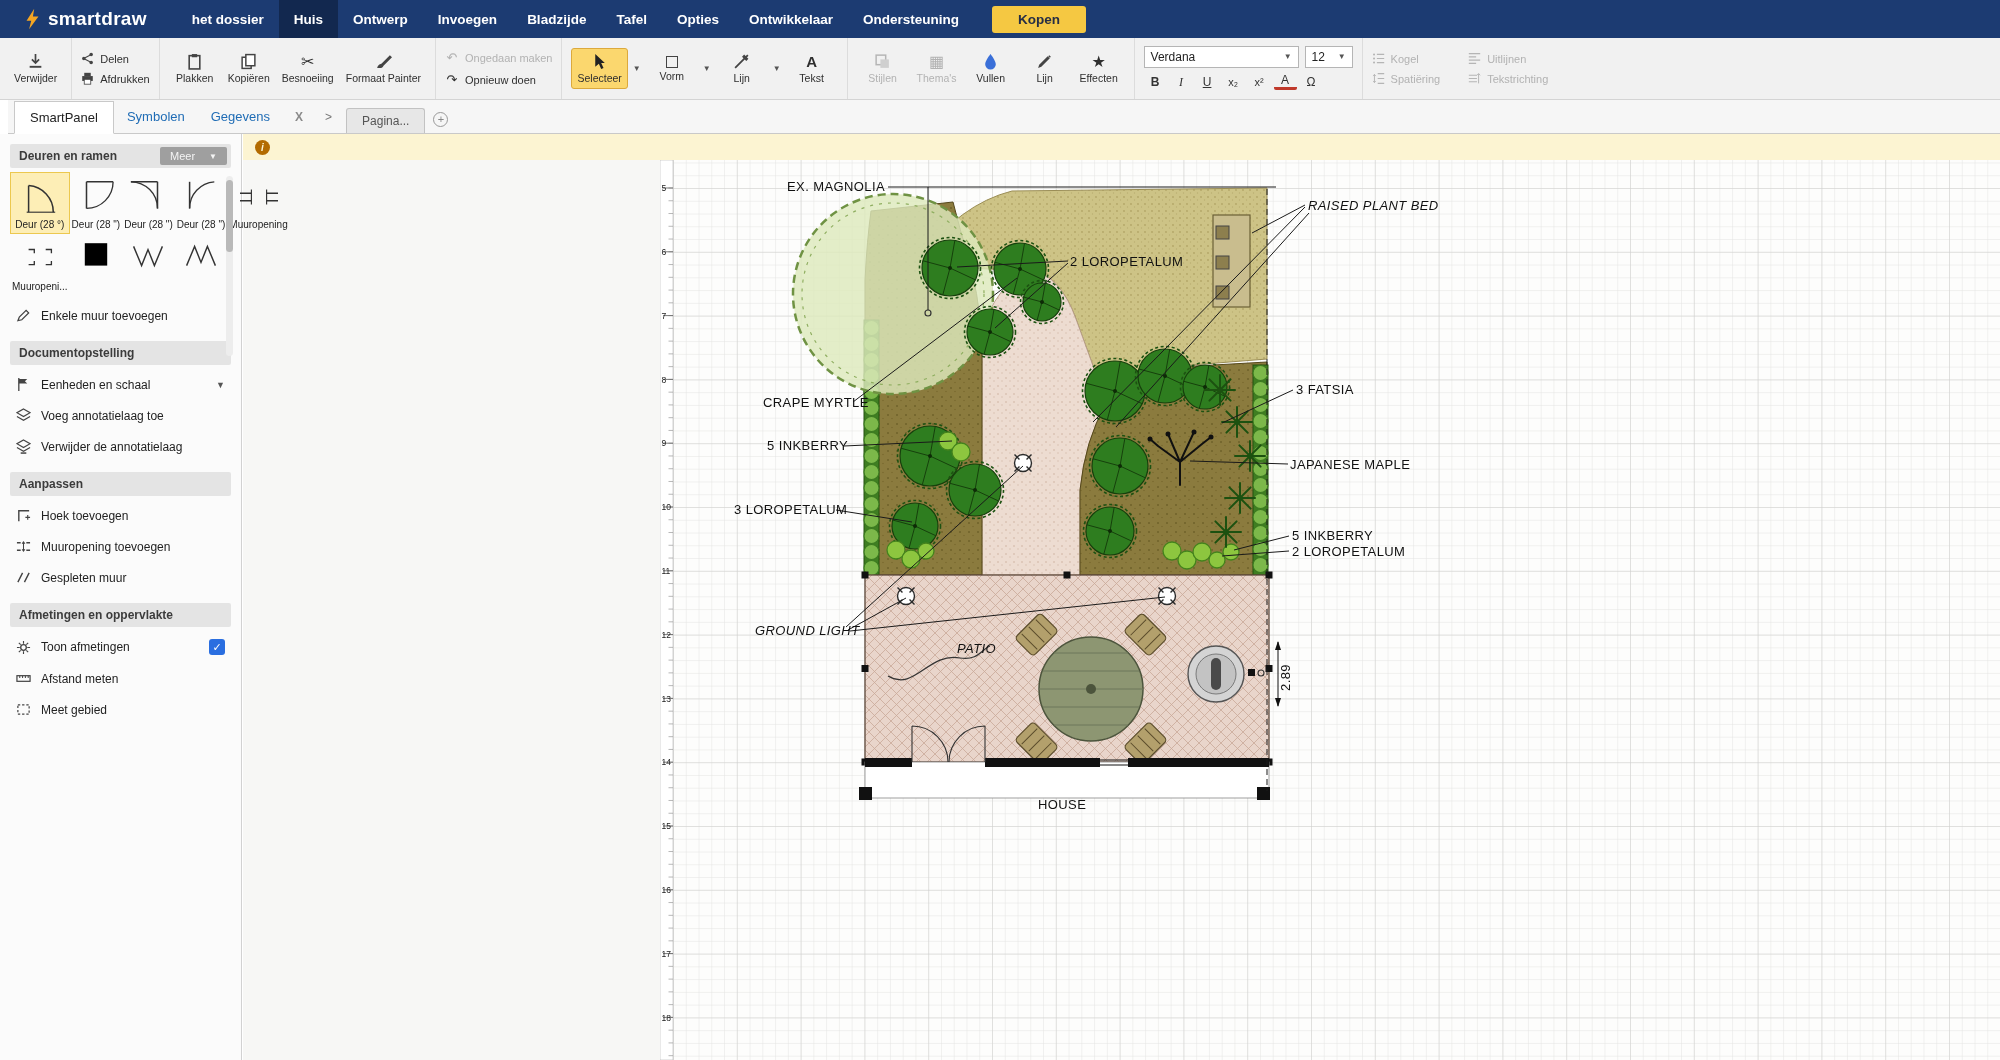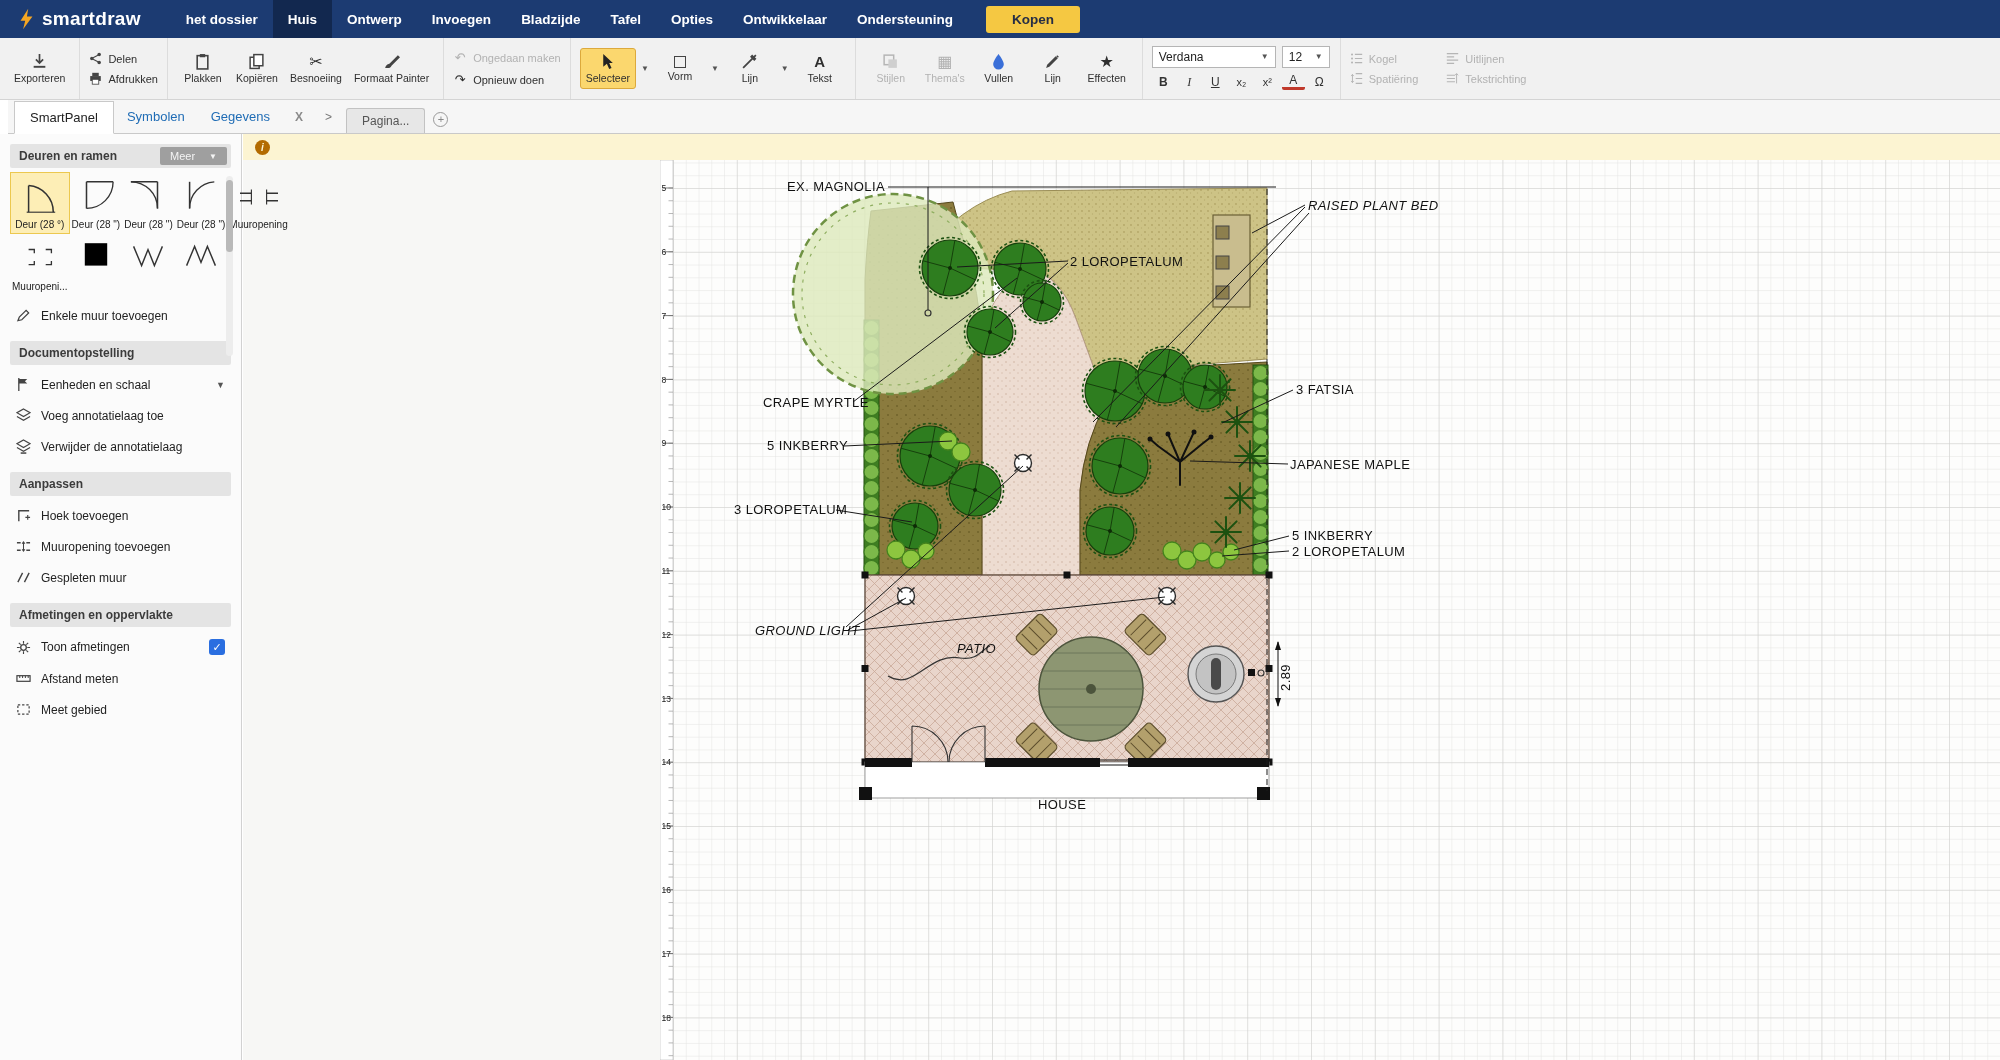--- a/index.html
+++ b/index.html
@@ -1,21 +1,21 @@
 <!DOCTYPE html>
 <html><head>
 <meta charset="utf-8">
 <style>
   *{box-sizing:border-box;margin:0;padding:0}
   html,body{width:2000px;height:1060px;overflow:hidden}
   body{font-family:"Liberation Sans",sans-serif;background:#fff;position:relative;color:#222}
 
   
   .nav{position:absolute;top:0;left:0;right:0;height:38px;background:#1c3b72;display:flex;align-items:stretch;color:#fff;z-index:30}
-  .brand{display:flex;align-items:center;gap:7px;padding:0 30px 0 18px;font-size:19px;font-weight:bold;letter-spacing:.3px}
+  .brand{display:flex;align-items:center;gap:7px;padding:0 30px 0 24px;font-size:19px;font-weight:bold;letter-spacing:.3px}
   .brand svg{width:17px;height:22px}
   .navitem{display:flex;align-items:center;padding:0 15px;font-size:13.5px;font-weight:bold;cursor:pointer;white-space:nowrap}
   .navitem.active{background:#12284f}
   .buy{align-self:center;margin-left:18px;background:#f5c842;color:#262e45;font-weight:bold;font-size:13.5px;padding:6px 26px;border-radius:3px;cursor:pointer}
 
   
   .toolbar{position:absolute;top:38px;left:0;right:0;height:62px;background:#f1f1f1;border-bottom:1px solid #d4d4d4;display:flex;align-items:stretch;z-index:25}
   .tg{display:flex;align-items:center;gap:2px;padding:0 9px;border-right:1px solid #dcdcdc}
   .bb{display:flex;flex-direction:column;align-items:center;justify-content:center;gap:3px;min-width:52px;padding:4px 5px;font-size:10.5px;color:#2f2f2f;border-radius:3px;cursor:pointer;text-align:center;line-height:11px}
   .bb svg{width:17px;height:17px}
@@ -97,21 +97,21 @@
   <div class="buy">Kopen</div>
 </div>
 
 <div class="toolbar">
   <div class="tg">
     <div class="bb">
       <svg viewBox="0 0 16 16">
           <path d="M8 1v8M4.6 6 8 9.4 11.4 6" stroke="#444" stroke-width="1.6" fill="none"></path>
           <path d="M2.5 13h11" stroke="#444" stroke-width="1.8"></path>
         </svg>
-      <span>Exporteren</span>
+      <span>Verwijder</span>
     </div>
   </div>
 
   <div class="tg">
     <div class="rows">
       <div class="sb">
         <svg viewBox="0 0 16 16">
             <circle cx="12.5" cy="3" r="2.2" fill="#444"></circle>
             <circle cx="3.5" cy="8" r="2.2" fill="#444"></circle>
             <circle cx="12.5" cy="13" r="2.2" fill="#444"></circle>
@@ -224,21 +224,21 @@
     </div>
     <div class="bb">
       <span class="uic">★</span>
       <span>Effecten</span>
     </div>
   </div>
 
   <div class="tg">
     <div class="fontcol">
       <div class="selrow">
-        <div class="selectbox" style="width:124px">
+        <div class="selectbox" style="width:155px">
           <span>Verdana</span>
             <span class="cv">▼</span>
         </div>
         <div class="selectbox" style="width:48px">
           <span>12</span>
             <span class="cv">▼</span>
         </div>
       </div>
       <div class="fmtrow">
         <div class="fmtbtn" style="font-weight:bold">B</div>

